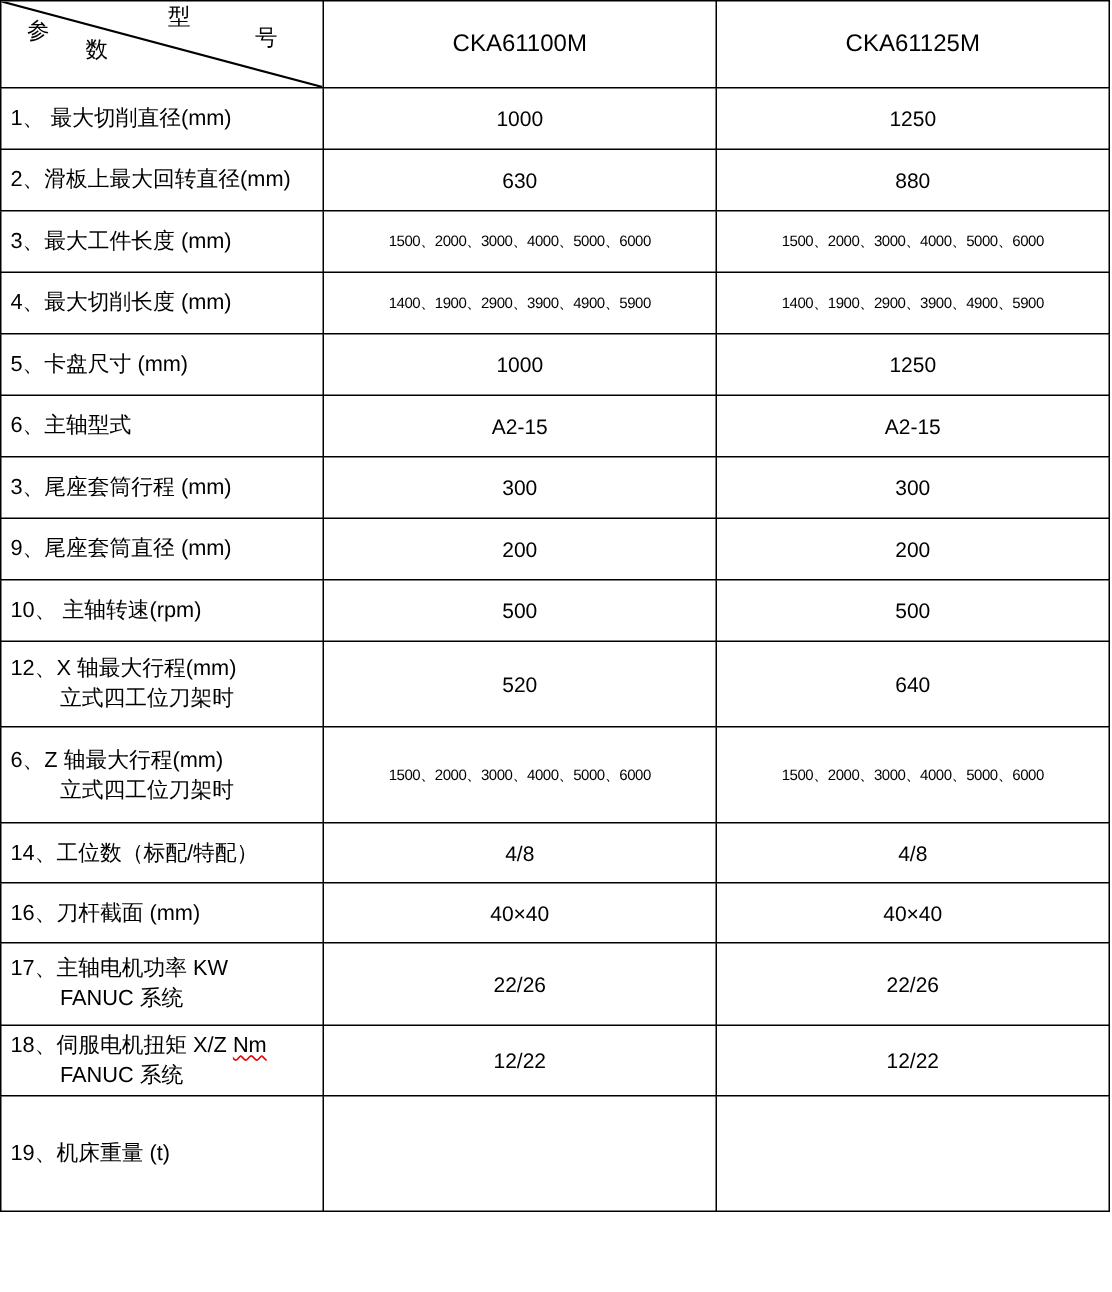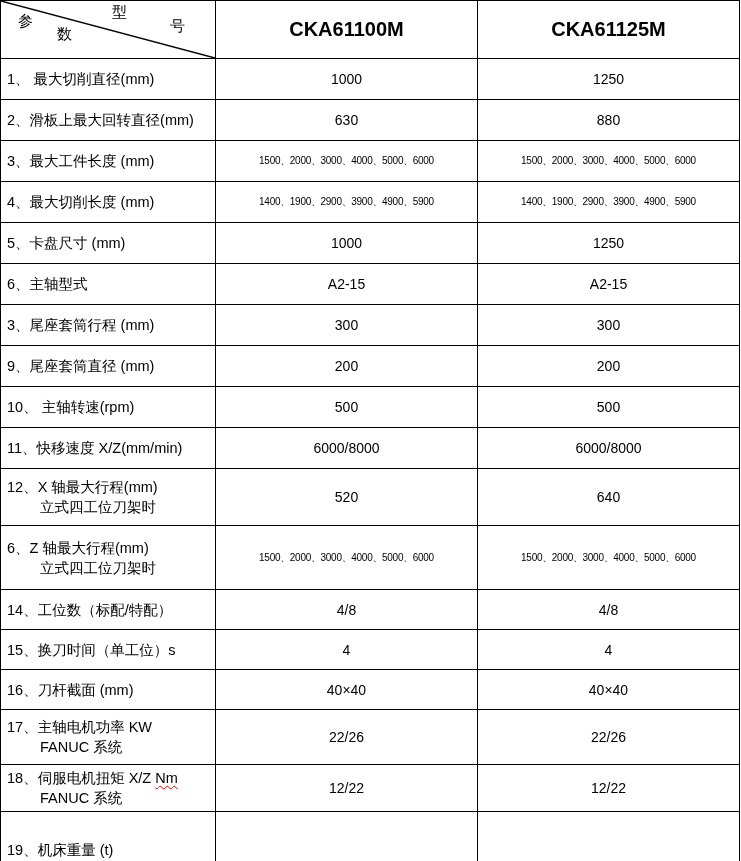--- a/index.html
+++ b/index.html
@@ -17,21 +17,21 @@
 
   
   tr.rhh td { height: 55px; }
   td.corner { position: relative; padding: 0; }
   td.corner svg { position: absolute; left: 0; top: 0; width: 100%; height: 100%; }
   td.corner .ch { position: absolute; font-size: 15px; line-height: 15px; }
   .ch.p1 { left: 17px;  top: 12px; }
   .ch.p2 { left: 56px;  top: 25px; }
   .ch.m1 { left: 111px; top: 3px;  }
   .ch.m2 { left: 169px; top: 17px; }
-  td.model-h { text-align: center; font-weight: bold; font-size: 20px; border-bottom: 2px solid #000; }
+  td.model-h { text-align: center; font-weight: normal; font-size: 16px; border-bottom: 2px solid #000; }
   td.corner { border-bottom: 2px solid #000; }
 
   
   tr.rh1 td { height: 36px; }   
   tr.rh2 td { height: 52px; }   
   tr.rh3 td { height: 59px; }   
   tr.rh4 td { height: 35px; }   
   tr.rh5 td { height: 50px; }   
   tr.rh6 td { height: 42px; }   
   tr.rh7 td { height: 72px; }   
@@ -123,25 +123,20 @@
     <td class="val">200</td>
     <td class="val">200</td>
   </tr>
 
   <tr class="rh1">
     <td class="lbl">10、 主轴转速(rpm)</td>
     <td class="val">500</td>
     <td class="val">500</td>
   </tr>
 
-  <tr class="rh1">
-    <td class="lbl">11、快移速度 X/Z(mm/min)</td>
-    <td class="val">6000/8000</td>
-    <td class="val">6000/8000</td>
-  </tr>
 
   <tr class="rh2">
     <td class="lbl">
       <span>12、X 轴最大行程(mm)</span>
       <span class="l2">立式四工位刀架时</span>
     </td>
     <td class="val">520</td>
     <td class="val">640</td>
   </tr>
 
@@ -153,25 +148,20 @@
     <td class="val long">1500、2000、3000、4000、5000、6000</td>
     <td class="val long">1500、2000、3000、4000、5000、6000</td>
   </tr>
 
   <tr class="rh4">
     <td class="lbl">14、工位数（标配/特配）</td>
     <td class="val">4/8</td>
     <td class="val">4/8</td>
   </tr>
 
-  <tr class="rh4">
-    <td class="lbl">15、换刀时间（单工位）s</td>
-    <td class="val">4</td>
-    <td class="val">4</td>
-  </tr>
 
   <tr class="rh4">
     <td class="lbl">16、刀杆截面 (mm)</td>
     <td class="val">40×40</td>
     <td class="val">40×40</td>
   </tr>
 
   <tr class="rh5">
     <td class="lbl">
       <span>17、主轴电机功率 KW</span>

